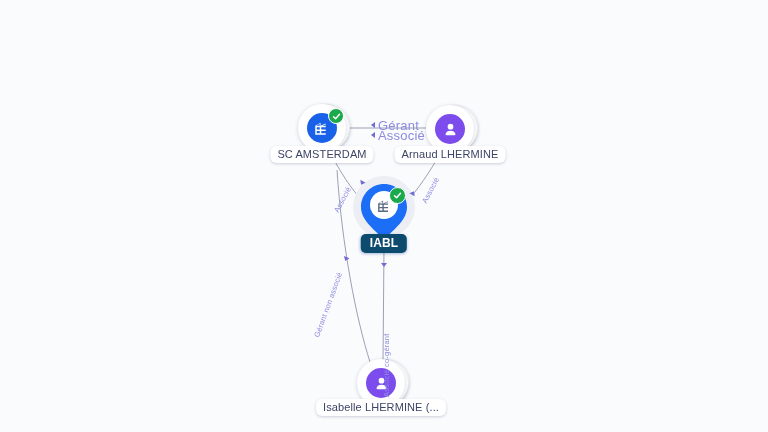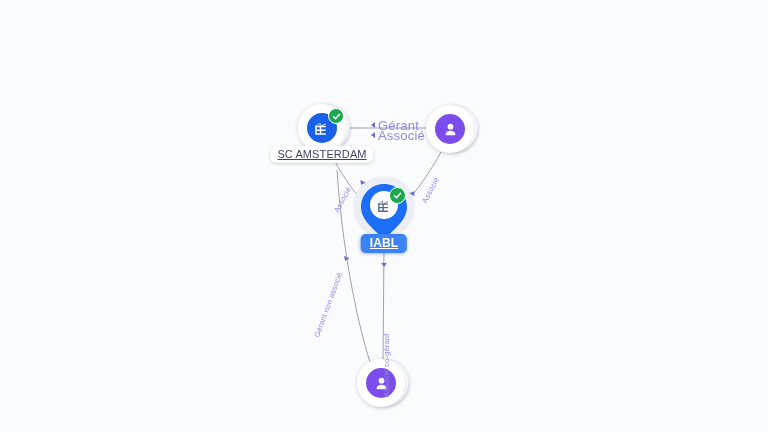--- a/index.html
+++ b/index.html
@@ -81,24 +81,23 @@
     position: absolute;
     transform: translateX(-50%);
     background: #ffffff;
     border-radius: 6px;
     box-shadow: 0 1px 3px rgba(40,50,90,0.22);
     padding: 2px 7px 3px 7px;
     font-size: 11px;
     color: #3d4466;
     white-space: nowrap;
     letter-spacing: .1px;
-    text-decoration: underline;
   }
   .node-label.primary {
-    background: #3b82f6;
+    background: #0c4a6e;
     color: #ffffff;
     font-weight: bold;
     font-size: 12px;
     border-radius: 5px;
     padding: 2px 9px 3px 9px;
     box-shadow: 0 1px 3px rgba(20,60,150,0.35);
   }
 
   
   .pin {
@@ -205,20 +204,21 @@
       <div class="disc-bg s2"></div>
       <div class="disc-bg"></div>
       <div class="avatar person">
         <svg width="17" height="17" viewBox="0 0 24 24" fill="#ffffff">
           <circle cx="12" cy="8" r="4"></circle>
           <path d="M12 13.6c-4 0-7 2.3-7 5.1 0 .7.5 1.3 1.2 1.3h11.6c.7 0 1.2-.6 1.2-1.3 0-2.8-3-5.1-7-5.1z"></path>
         </svg>
       </div>
     </div>
   </div>
+  <div class="node-label" style="left:450px; top:146px;">Arnaud LHERMINE</div>
 
   <div class="node" style="left:384px; top:212px;">
     <div class="pin">
       <div class="pin-halo"></div>
       <svg class="pin-shape" width="50" height="60" viewBox="0 0 50 60">
         <path d="M25 2 C 12.3 2 2 12.3 2 25 C 2 38 14 46 25 58 C 36 46 48 38 48 25 C 48 12.3 37.7 2 25 2 Z" fill="#1b6ef5"></path>
       </svg>
       <div class="pin-inner">
         <svg width="17" height="17" viewBox="0 0 24 24" fill="#5a6a85">
           <path d="M3 21V9l7-4v4l7-3v15H3zm2-2h4v-3H5v3zm0-5h4v-3H5v3zm0-5h4V6.2L5 8.3V9zm6 10h6v-3h-6v3zm0-5h6v-3h-6v3zm0-5h6V7.1l-6 2.6V9z"></path>
@@ -239,20 +239,21 @@
       <div class="disc-bg s2"></div>
       <div class="disc-bg"></div>
       <div class="avatar person">
         <svg width="17" height="17" viewBox="0 0 24 24" fill="#ffffff">
           <circle cx="12" cy="8" r="4"></circle>
           <path d="M12 13.6c-4 0-7 2.3-7 5.1 0 .7.5 1.3 1.2 1.3h11.6c.7 0 1.2-.6 1.2-1.3 0-2.8-3-5.1-7-5.1z"></path>
         </svg>
       </div>
     </div>
   </div>
+  <div class="node-label" style="left:381px; top:399px;">Isabelle LHERMINE (...</div>
 
   <div class="arrow-tri" style="left:371px; top:122px;"></div>
   <div class="edge-label flat" style="left:378px; top:118px;">Gérant</div>
 
   <div class="arrow-tri" style="left:371px; top:132px;"></div>
   <div class="edge-label flat" style="left:378px; top:128px;">Associé</div>
 
   <div class="arrow-tri" style="left:360px; top:180px; transform:rotate(-62deg);"></div>
   <div class="edge-label" style="left:349px; top:183px; transform:rotate(-62deg) translateX(-100%);">Associé</div>
 

